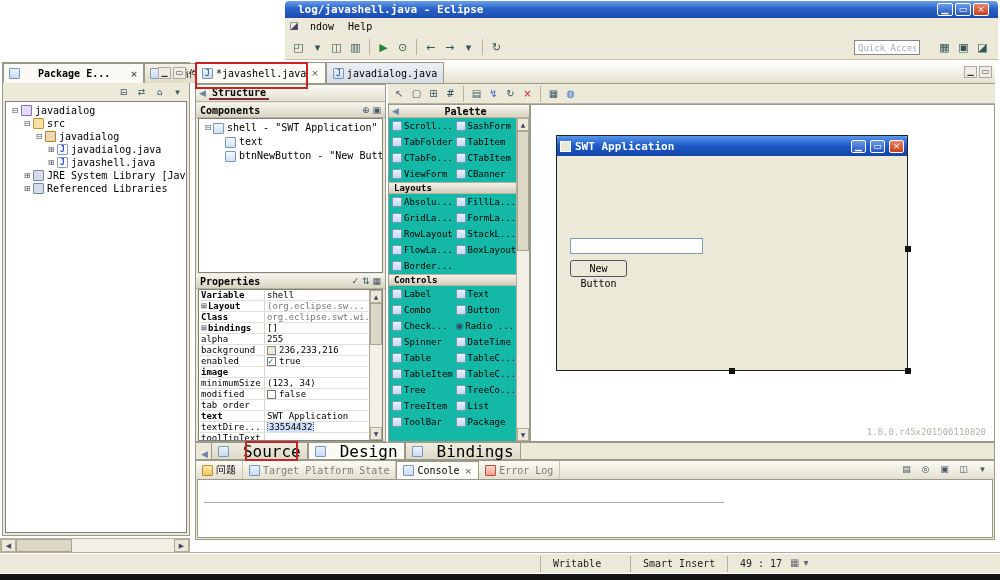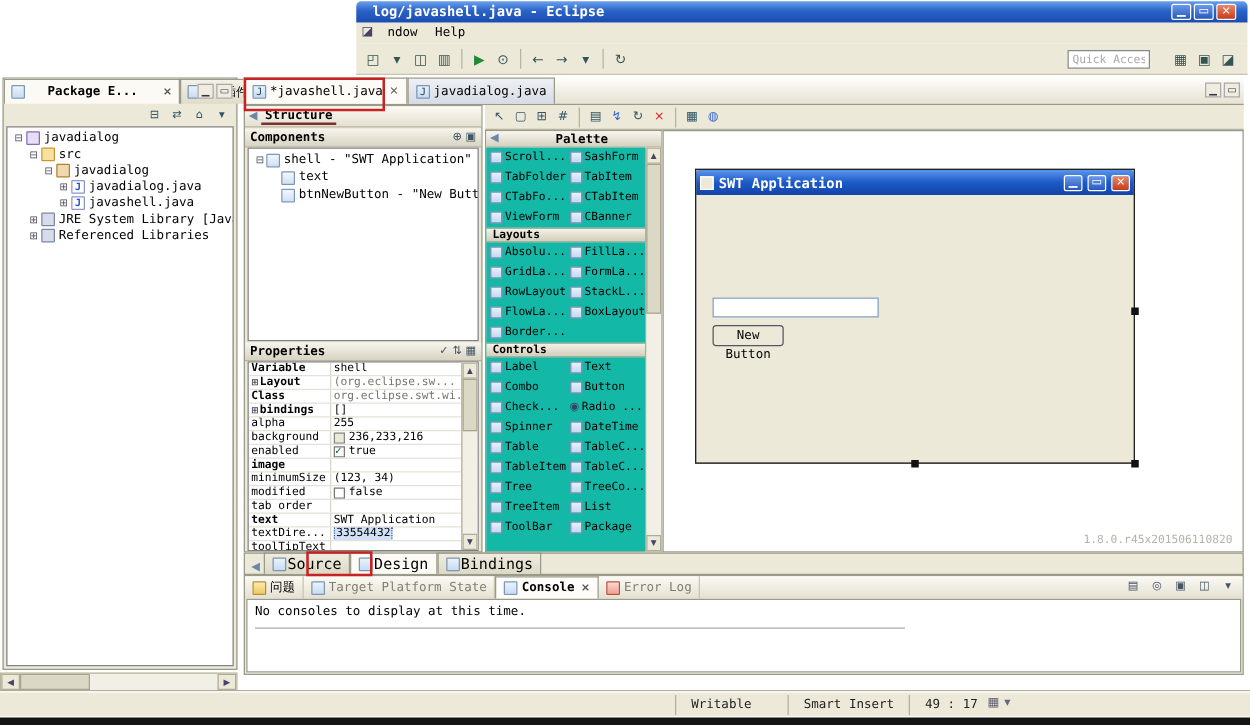--- a/index.html
+++ b/index.html
@@ -72,21 +72,21 @@
 .pval{flex:1;padding:0 2px;font-size:9px;line-height:10px;overflow:hidden;white-space:nowrap;display:flex;align-items:center}
 .bold{font-weight:bold}
 .muted{color:#767672}
 .pexp{font-size:7px;margin-right:1px;color:#445;font-family:"DejaVu Sans",sans-serif}
 .swatch{display:inline-block;width:9px;height:9px;border:1px solid #888;background:#ece9d8;margin-right:3px;flex:none}
 .cbx{display:inline-block;width:9px;height:9px;border:1px solid #777;background:#fff;margin-right:3px;position:relative;flex:none}
 .cbx.on::after{content:"✓";position:absolute;left:0px;top:-2px;font-size:9px;color:#063}
 .selval{background:#cfe0f8;border:1px dotted #3a62b8;padding:0 1px}
 
 .btmtabs{left:195px;top:442px;width:800px;height:18px;background:#ece9d8;border:1px solid #9a9a8a;display:flex;align-items:flex-end;padding-left:2px}
-.btab{display:flex;align-items:center;gap:1px;padding:1px 6px;height:17px;border:1px solid #9a9a8a;border-bottom:none;font-size:12px;background:linear-gradient(#f0ede0,#ddd9c6)}
+.btab{display:flex;align-items:center;gap:14px;padding:1px 6px;height:17px;border:1px solid #9a9a8a;border-bottom:none;font-size:16px;background:linear-gradient(#f0ede0,#ddd9c6)}
 .btab.act{background:#fbfaf4}
 
 .paltoolbar{left:388px;top:84px;width:607px;height:20px;background:#ece9d8;border-bottom:1px solid #b8b4a0;display:flex;align-items:center;padding:0 3px}
 .ptb{width:17px;height:16px;display:flex;align-items:center;justify-content:center;font-size:10px;color:#356}
 .red{color:#c22}
 .green{color:#283}
 .blue{color:#36c}
 .palette{left:388px;top:104px;width:142px;height:338px;background:#f4f2ea;border:1px solid #9a9a8a}
 .palhdr{height:13px;background:linear-gradient(#f8f6f0,#d6d2be);border-bottom:1px solid #b8b4a0;display:flex;align-items:center;font-weight:bold;font-size:10px}
 .palhdr .pt{flex:1;text-align:center}
@@ -104,21 +104,21 @@
 .dticn{width:11px;height:11px;background:#ece9d8;border:1px solid #fff;flex:none}
 .dtitle .dt{flex:1;font-weight:bold;font-size:11px;white-space:nowrap}
 .dbtn{width:15px;height:13px;border:1px solid #fff;border-radius:2px;font-size:9px;line-height:11px;text-align:center;color:#fff}
 .dinput{position:absolute;left:13px;top:102px;width:133px;height:16px;background:#fff;border:1px solid #7f9db9;font-size:10px;font-family:inherit;padding:0 2px}
 .dbutton{position:absolute;left:13px;top:124px;width:57px;height:17px;background:#ece9d8;border:1px solid #556;border-radius:3px;font-size:10px;text-align:center;line-height:15px}
 .handle{position:absolute;width:6px;height:6px;background:#111}
 
 .console{left:195px;top:460px;width:800px;height:80px;background:#ece9d8;border:1px solid #9a9a8a}
 .ctabs{height:18px;display:flex;align-items:flex-end;position:relative;background:linear-gradient(#fbfaf4,#e4e0d0)}
 .ctab{display:flex;align-items:center;gap:3px;padding:1px 6px;height:18px;font-size:10px;white-space:nowrap;border-right:1px solid #c8c4b0}
-.ctab.act{background:#fdfcf8;border:1px solid #9a9a8a;border-bottom:none;font-weight:bold}
+.ctab.act{background:#fdfcf8;border:1px solid #9a9a8a;border-bottom:none;font-weight:normal}
 .ctab .dim{color:#807e74}
 .cicons{position:absolute;right:4px;top:2px;display:flex;gap:4px}
 .cibtn{width:15px;height:14px;font-size:9px;line-height:13px;text-align:center;color:#456}
 .cbody{position:absolute;left:1px;right:1px;top:18px;bottom:1px;background:#fff;border:1px solid #9a9a8a;padding:4px 6px;font-size:10px}
 .cline{position:absolute;left:6px;top:22px;width:520px;height:1px;background:#aaa}
 
 .statusbar{left:0;top:553px;width:1000px;height:20px;background:#ece9d8;border-top:1px solid #fff;box-shadow:0 -1px 0 #b0ac98}
 .scell{position:absolute;top:2px;height:16px;border-left:1px solid #b4b0a0;padding:2px 8px 0 12px;font-size:10px;color:#222;white-space:nowrap}
 .sicons{position:absolute;left:790px;top:3px;display:flex;gap:4px;color:#667}
 .blackbar{left:0;top:574px;width:1000px;height:6px;background:#141414}
@@ -636,21 +636,20 @@
       </div>
       <span class="cicons">
         <span class="cibtn glyph">▤</span>
         <span class="cibtn glyph">◎</span>
         <span class="cibtn glyph">▣</span>
         <span class="cibtn glyph">◫</span>
         <span class="cibtn glyph">▾</span>
       </span>
     </div>
     <div class="cbody">
-      <span>No consoles to display at this time.</span>
       <div class="cline"></div>
     </div>
   </div>
 
   <div class="abs statusbar">
     <span class="scell" style="left:540px;width:90px">Writable</span>
     <span class="scell" style="left:630px;width:97px">Smart Insert</span>
     <span class="scell" style="left:727px;width:66px">49 : 17</span>
     <span class="sicons">
       <span class="glyph">▦</span>

